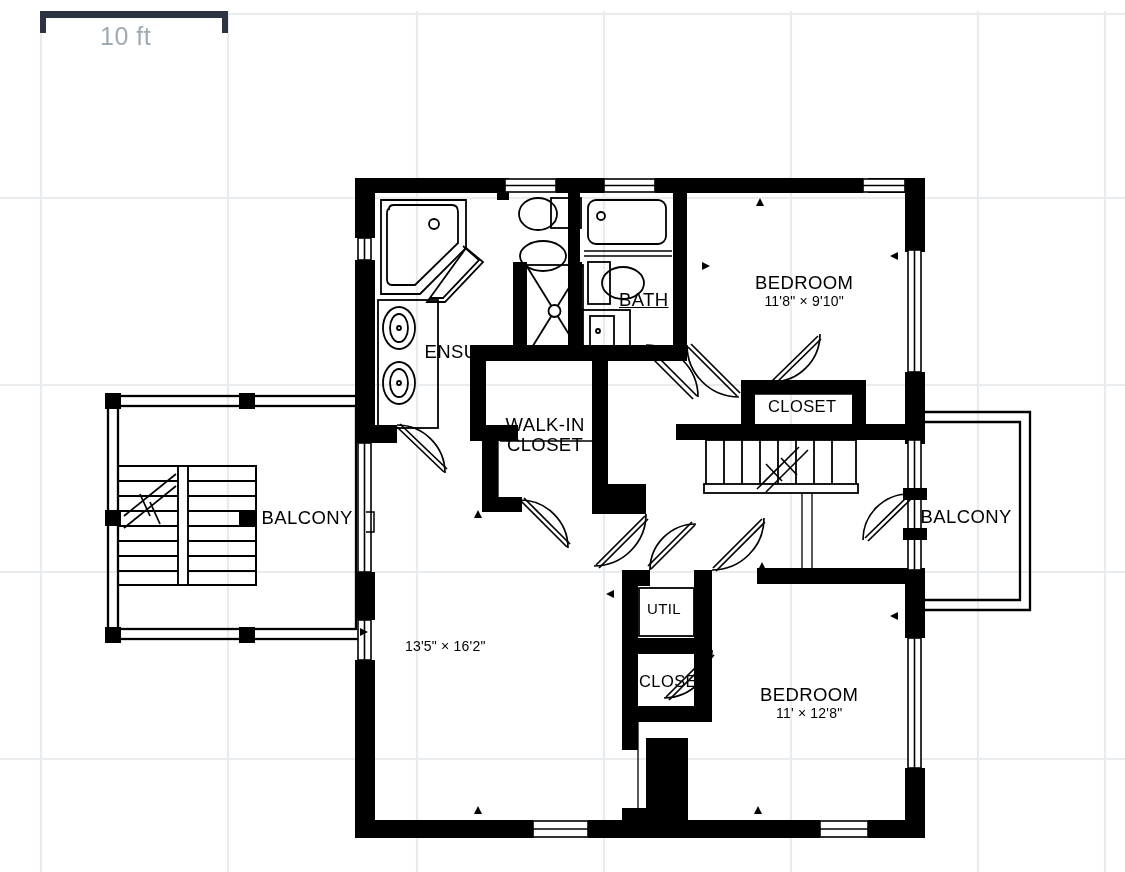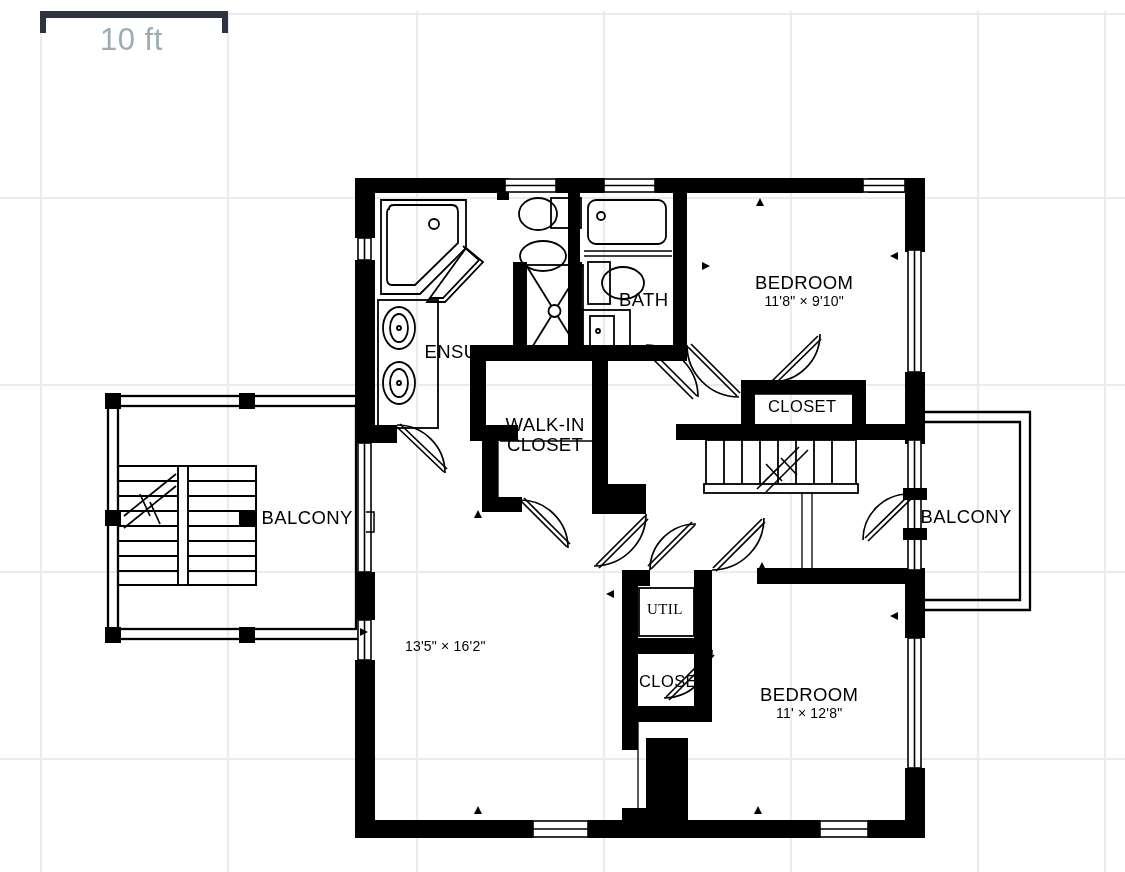--- a/index.html
+++ b/index.html
@@ -3,21 +3,21 @@
 <meta charset="utf-8">
 <style>
   html,body{margin:0;padding:0;background:#ffffff;}
   body{font-family:"Liberation Sans", sans-serif;}
   #stage{position:relative;width:1125px;height:872px;background:#ffffff;overflow:hidden;}
   #plan{position:absolute;left:0;top:0;width:1125px;height:872px;}
   .scalebar{position:absolute;background:#2b3440;}
   #sb-h{left:40px;top:11px;width:188px;height:7px;}
   #sb-c1{left:40px;top:11px;width:6px;height:22px;}
   #sb-c2{left:222px;top:11px;width:6px;height:22px;}
-  #sb-label{position:absolute;left:100px;top:22px;font-size:31px;color:#9fabb3;letter-spacing:.5px;}
+  #sb-label{position:absolute;left:100px;top:22px;font-size:25px;color:#9fabb3;letter-spacing:.5px;}
   .rlabel{position:absolute;color:#000;text-align:center;white-space:nowrap;line-height:1.12;}
   .rlabel .nm{font-size:18.5px;letter-spacing:.4px;}
   .rlabel .dm{font-size:14px;letter-spacing:.2px;}
   .rlabel.sm .nm{font-size:16.5px;}
   .rlabel.xs .nm{font-size:15px;}
 </style>
 </head>
 <body>
 
 <div id="stage">
@@ -372,40 +372,40 @@
 
   <div class="scalebar" id="sb-h"></div>
   <div class="scalebar" id="sb-c1"></div>
   <div class="scalebar" id="sb-c2"></div>
   <div id="sb-label">10 ft</div>
 
   <div id="room-labels">
       <div class="rlabel" style="position: absolute; left: 424.5px; top: 304.5px; margin-top: 37px;">
         <div class="nm">ENSUITE</div>
       </div>
-      <div class="rlabel" style="position: absolute; left: 619px; top: 289.5px;">
+      <div class="rlabel" style="position: absolute; left: 619px; top: 289.5px; text-decoration: underline;">
         <div class="nm">BATH</div>
       </div>
       <div class="rlabel" style="position: absolute; left: 755px; top: 273px;">
         <div class="nm">BEDROOM</div>
         <div class="dm">11'8" × 9'10"</div>
       </div>
       <div class="rlabel sm" style="position: absolute; left: 768px; top: 397px;">
         <div class="nm">CLOSET</div>
       </div>
       <div class="rlabel" style="position: absolute; left: 505.5px; top: 414.5px;">
         <div class="nm">WALK-IN<br>CLOSET</div>
       </div>
       <div class="rlabel" style="position: absolute; left: 261.5px; top: 507.5px;">
         <div class="nm">BALCONY</div>
       </div>
       <div class="rlabel" style="position: absolute; left: 920.5px; top: 506.5px;">
         <div class="nm">BALCONY</div>
       </div>
-      <div class="rlabel xs" style="position: absolute; left: 647px; top: 600.5px; font-family: Liberation Serif, serif;">
+      <div class="rlabel xs" style="position: absolute; left: 647px; top: 600.5px;">
         <div class="nm">UTIL</div>
       </div>
       <div class="rlabel sm" style="position: absolute; left: 639px; top: 672px;">
         <div class="nm">CLOSET</div>
       </div>
       <div class="rlabel" style="position: absolute; left: 405px; top: 639px;">
         <div class="dm">13'5" × 16'2"</div>
       </div>
       <div class="rlabel" style="position: absolute; left: 760px; top: 685px;">
         <div class="nm">BEDROOM</div>

